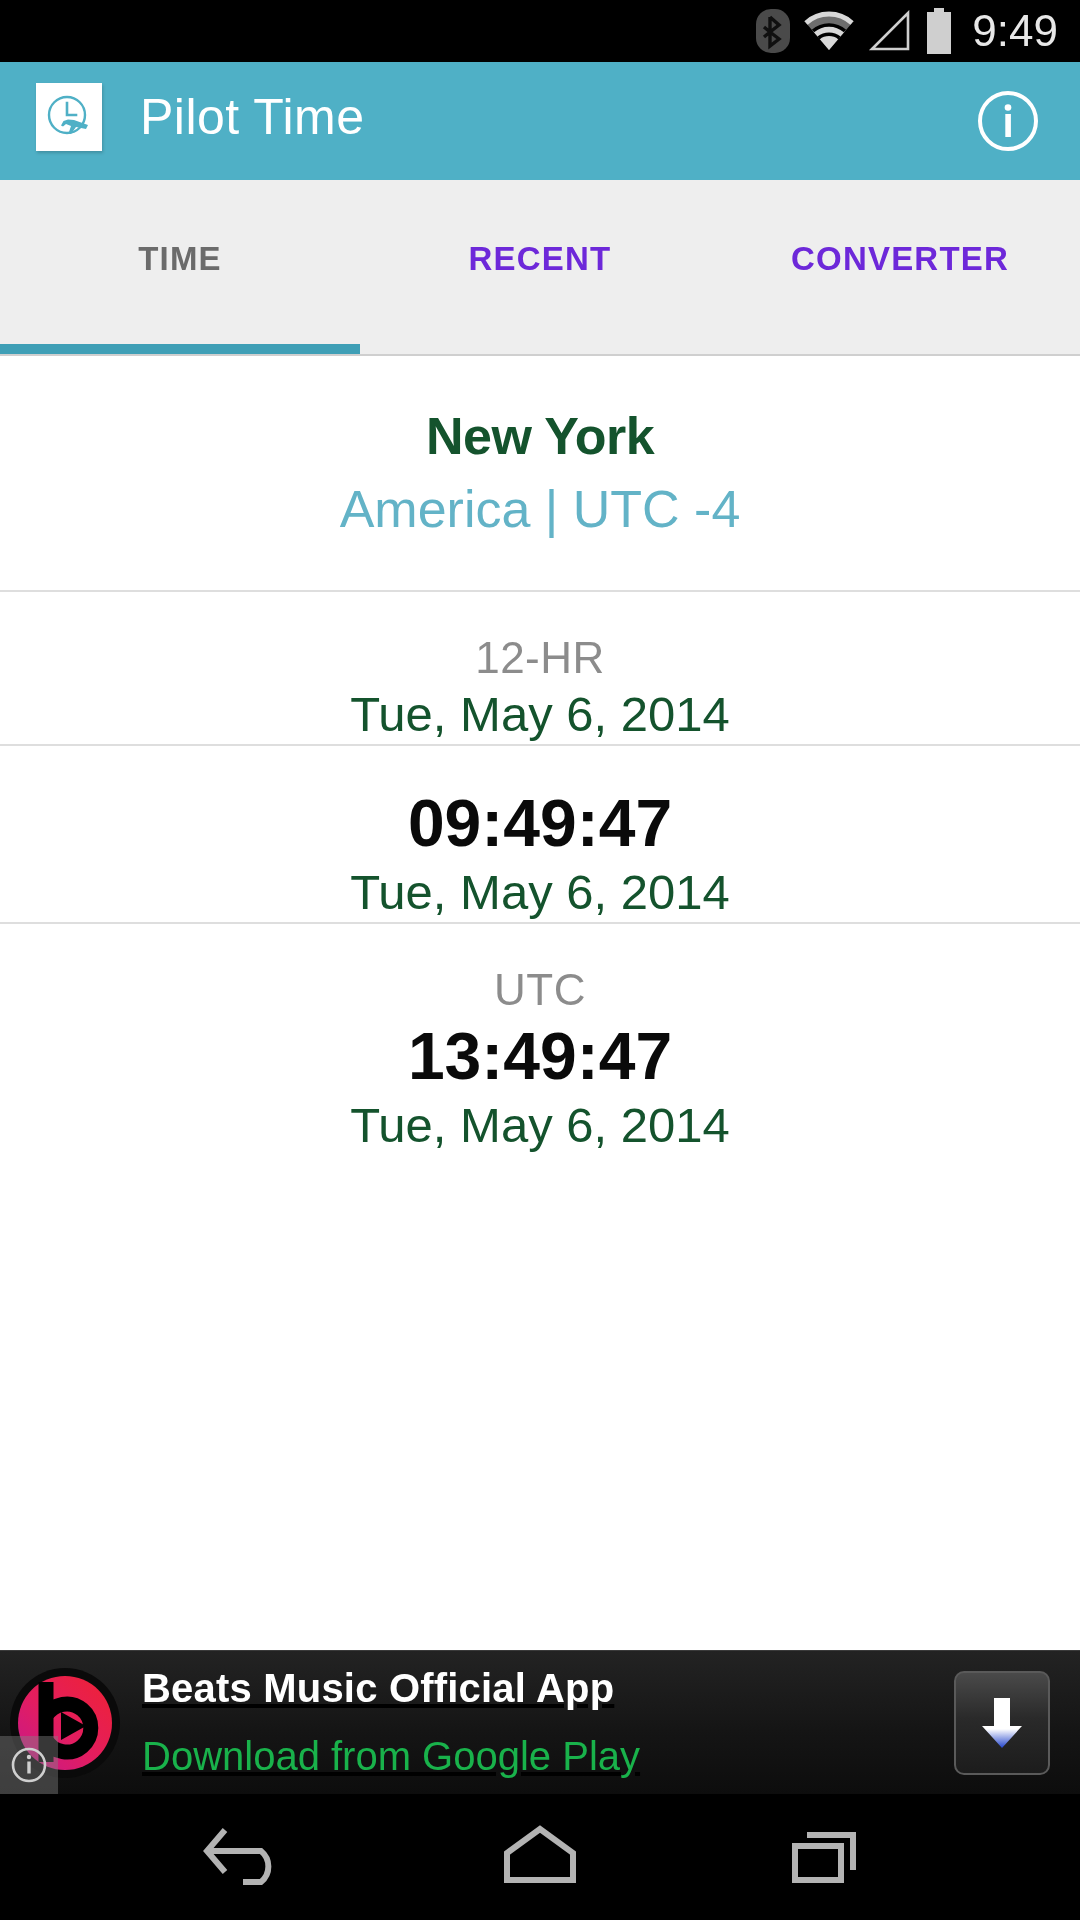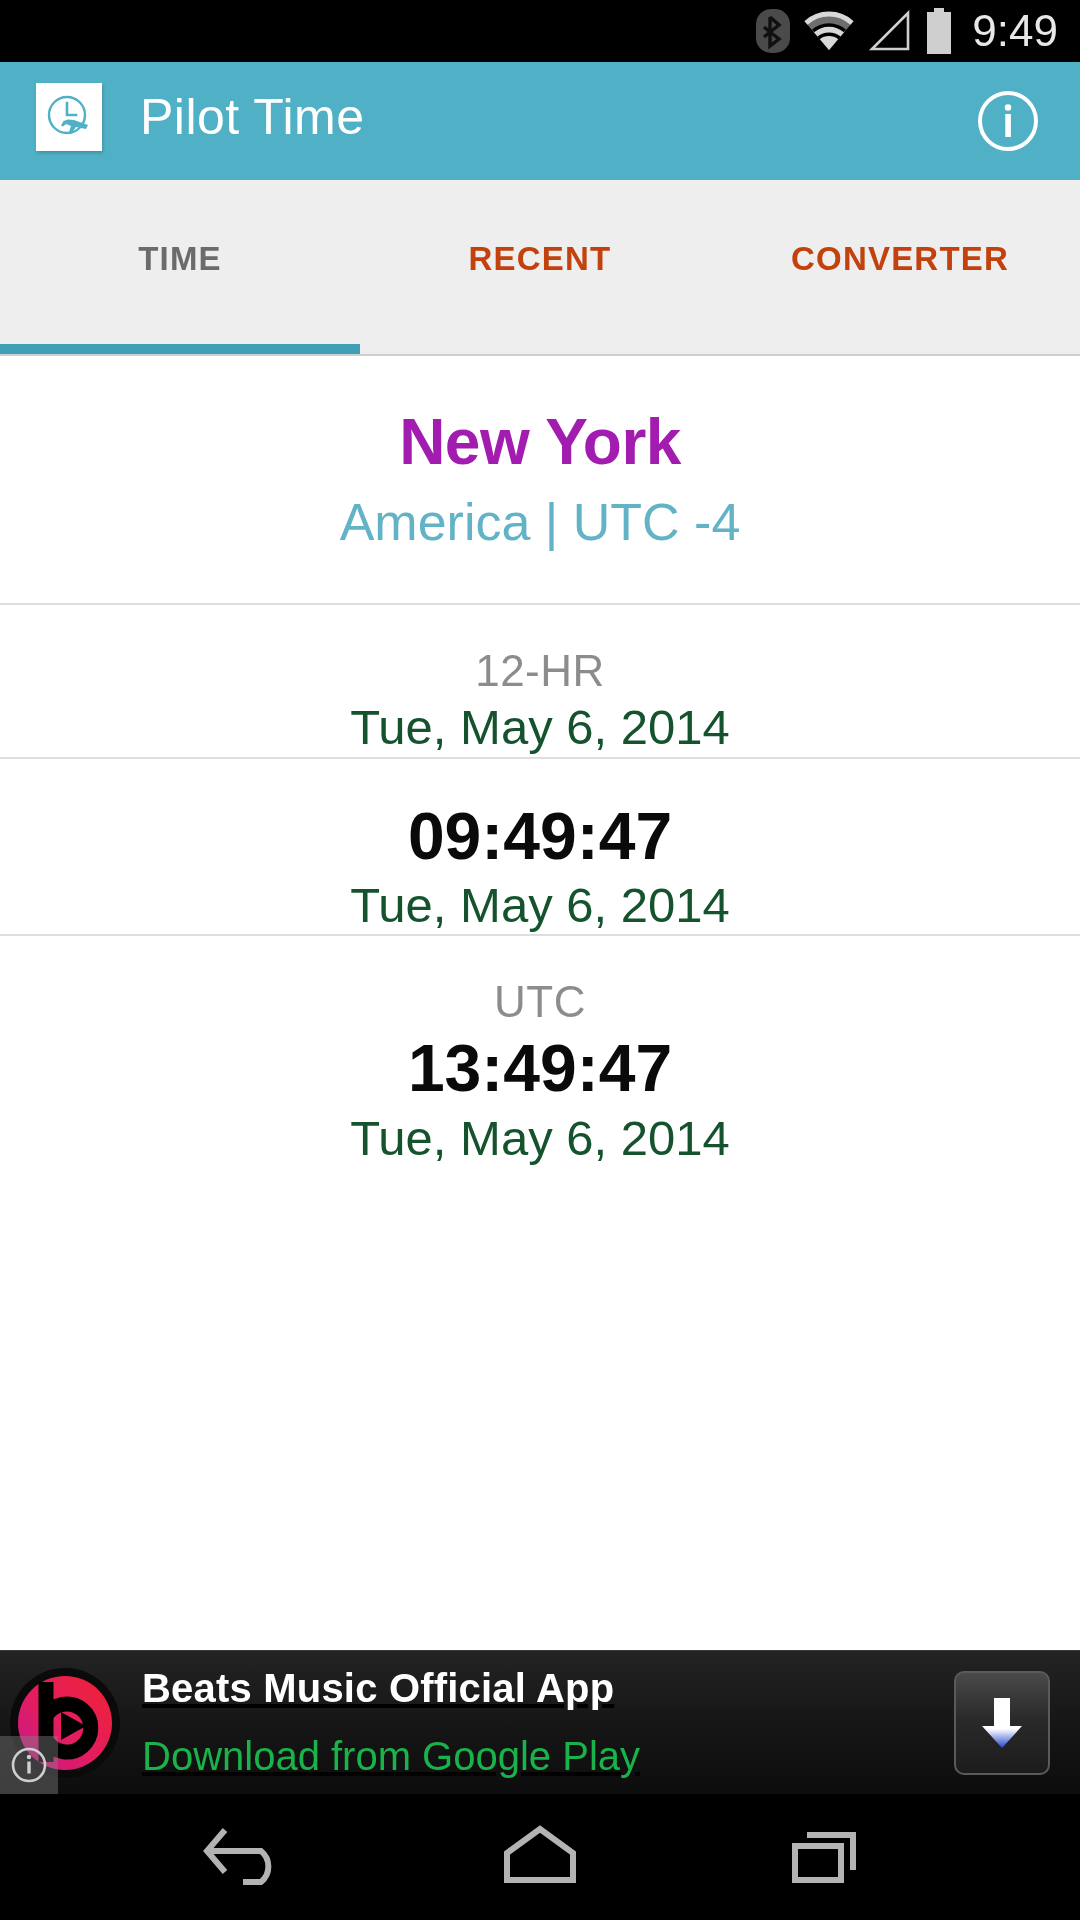--- a/index.html
+++ b/index.html
@@ -54,38 +54,38 @@
     display:flex; align-items:center; justify-content:center;
   }
 
   
   .tabbar {
     height:176px; background:#eeeeee; flex:0 0 176px;
     display:flex; position:relative; border-bottom:2px solid #cfcfcf;
   }
   .tab {
     flex:1 1 0; display:flex; align-items:center; justify-content:center;
-    font-size:33px; font-weight:bold; color:#c2410c;
+    font-size:33px; font-weight:bold; color:#6d28d9;
     letter-spacing:1.2px; padding-bottom:16px;
   }
   .tab.active { color:#6b6b6b; }
   .tab-indicator {
     position:absolute; bottom:0; left:0;
     width:360px; height:10px; background:#3f9fb6;
   }
 
   
   .content { flex:1 1 auto; background:#ffffff; display:flex; flex-direction:column; }
 
   .city-block {
     padding-top:52px; padding-bottom:46px;
     text-align:center; border-bottom:2px solid #dedede;
   }
   .city-name {
-    font-size:64px; font-weight:bold; color:#a21caf;
+    font-size:52px; font-weight:bold; color:#14532d;
     line-height:1.08; letter-spacing:-0.5px;
   }
   .city-sub {
     font-size:52px; font-weight:400; color:#63b3c7;
     line-height:1.3; margin-top:12px; letter-spacing:0px;
   }
 
   .time-block {
     text-align:center; border-bottom:2px solid #dedede;
     padding-top:38px; 

